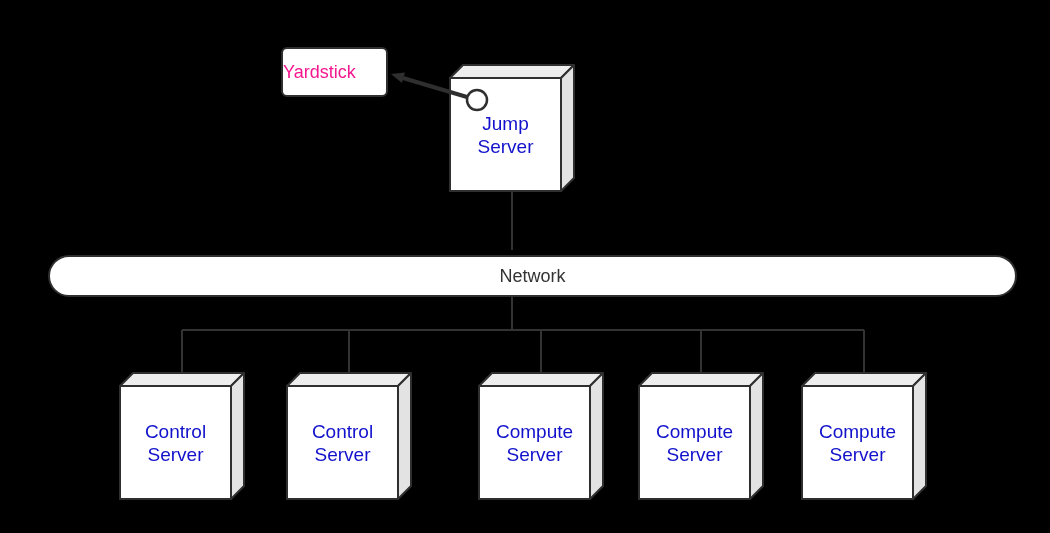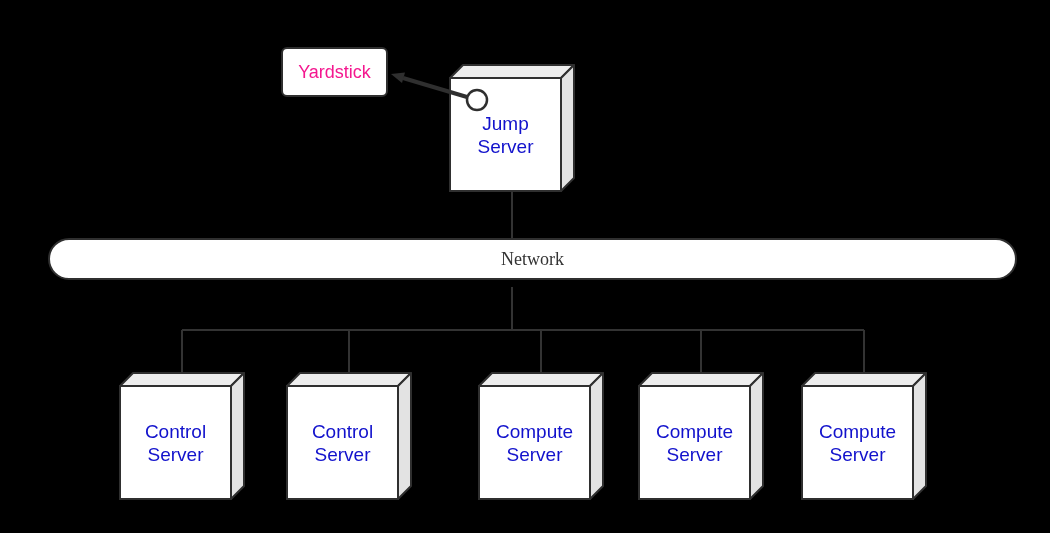--- a/index.html
+++ b/index.html
@@ -22,38 +22,37 @@
 
   
   .yardstick {
     position: absolute; z-index: 2;
     left: 281px; top: 47px;
     width: 107px; height: 50px;
     box-sizing: border-box;
     background: #ffffff;
     border: 2px solid #2f2f2f;
     border-radius: 6px;
-    display: flex; align-items: center; justify-content: center;
+    display: flex; align-items: center; 
     color: #f4178f;
     font-size: 18px;
   }
 
   
   .network-bar {
     position: absolute; z-index: 2;
-    left: 48px; top: 238px;
+    left: 48px; top: 255px;
     width: 969px; height: 42px;
     box-sizing: border-box;
     background: #ffffff;
     border: 2px solid #2f2f2f;
     border-radius: 21px;
     display: flex; align-items: center; justify-content: center;
     color: #333333;
     font-size: 18px;
-    font-family: Liberation Serif, serif;
   }
 
   
   .node {
     position: absolute; z-index: 2;
     width: 126px; height: 128px;
   }
   .node svg { position: absolute; left: 0; top: 0; }
   .node-label {
     position: absolute;

